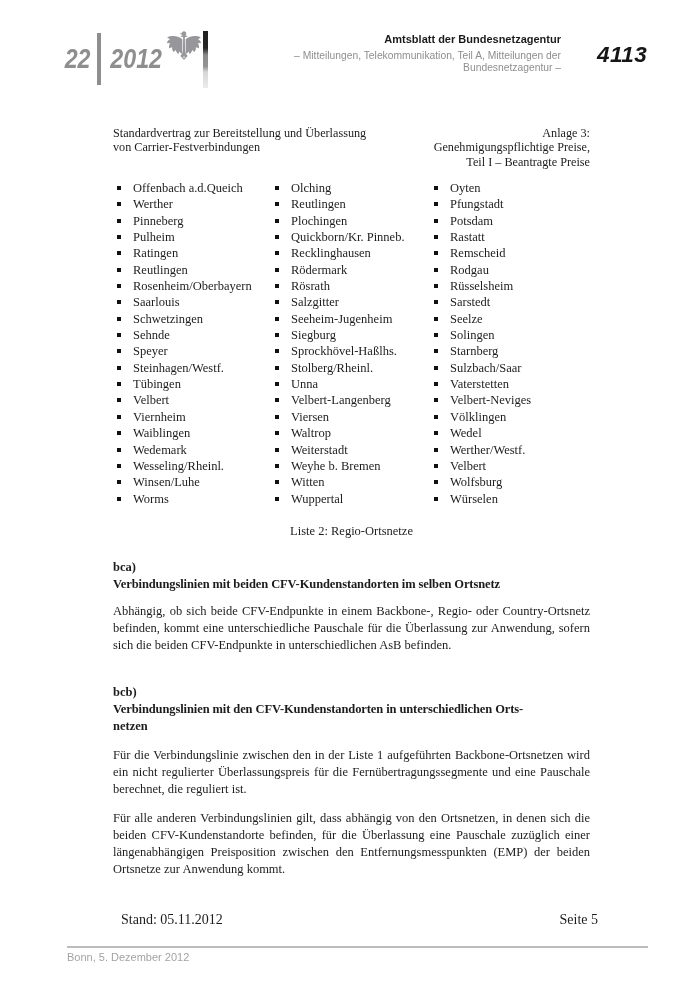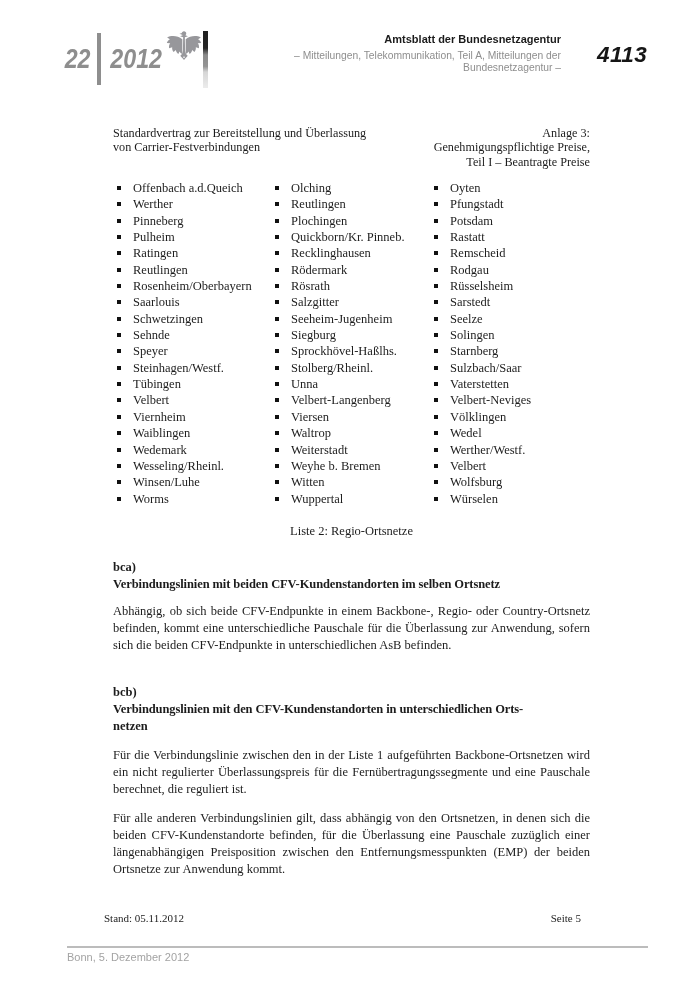--- a/index.html
+++ b/index.html
@@ -49,22 +49,22 @@
   .sec-label{position:absolute;left:0;top:0;}
   .sec-head-lines{margin-left:37px;}
   .sec-head-line1{display:block;white-space:nowrap;letter-spacing:-0.1px;}
   .sec-head-line2{display:block;}
   .section p{margin:0;text-align:justify;}
   .sec-bca p{margin-top:10px;}
   .sec-bcb p.p1{margin-top:12px;}
   .sec-bcb p.p2{margin-top:11px;}
 
   
-  .doc-footer{position:absolute;left:104px;top:912px;width:477px;display:flex;
-              justify-content:space-between;font-size:11px;}
+  .doc-footer{position:absolute;left:121px;top:912px;width:477px;display:flex;
+              justify-content:space-between;font-size:14px;}
   .bottom-rule{position:absolute;left:67px;top:946px;width:581px;height:2px;background:#bcbcbc;}
   .bottom-date{position:absolute;left:67px;top:951px;font-family:"Liberation Sans", sans-serif;
                font-size:11px;color:#a3a3a3;}
 </style>
 </head>
 <body>
 
 <div class="page">
 
   <div class="issue">

